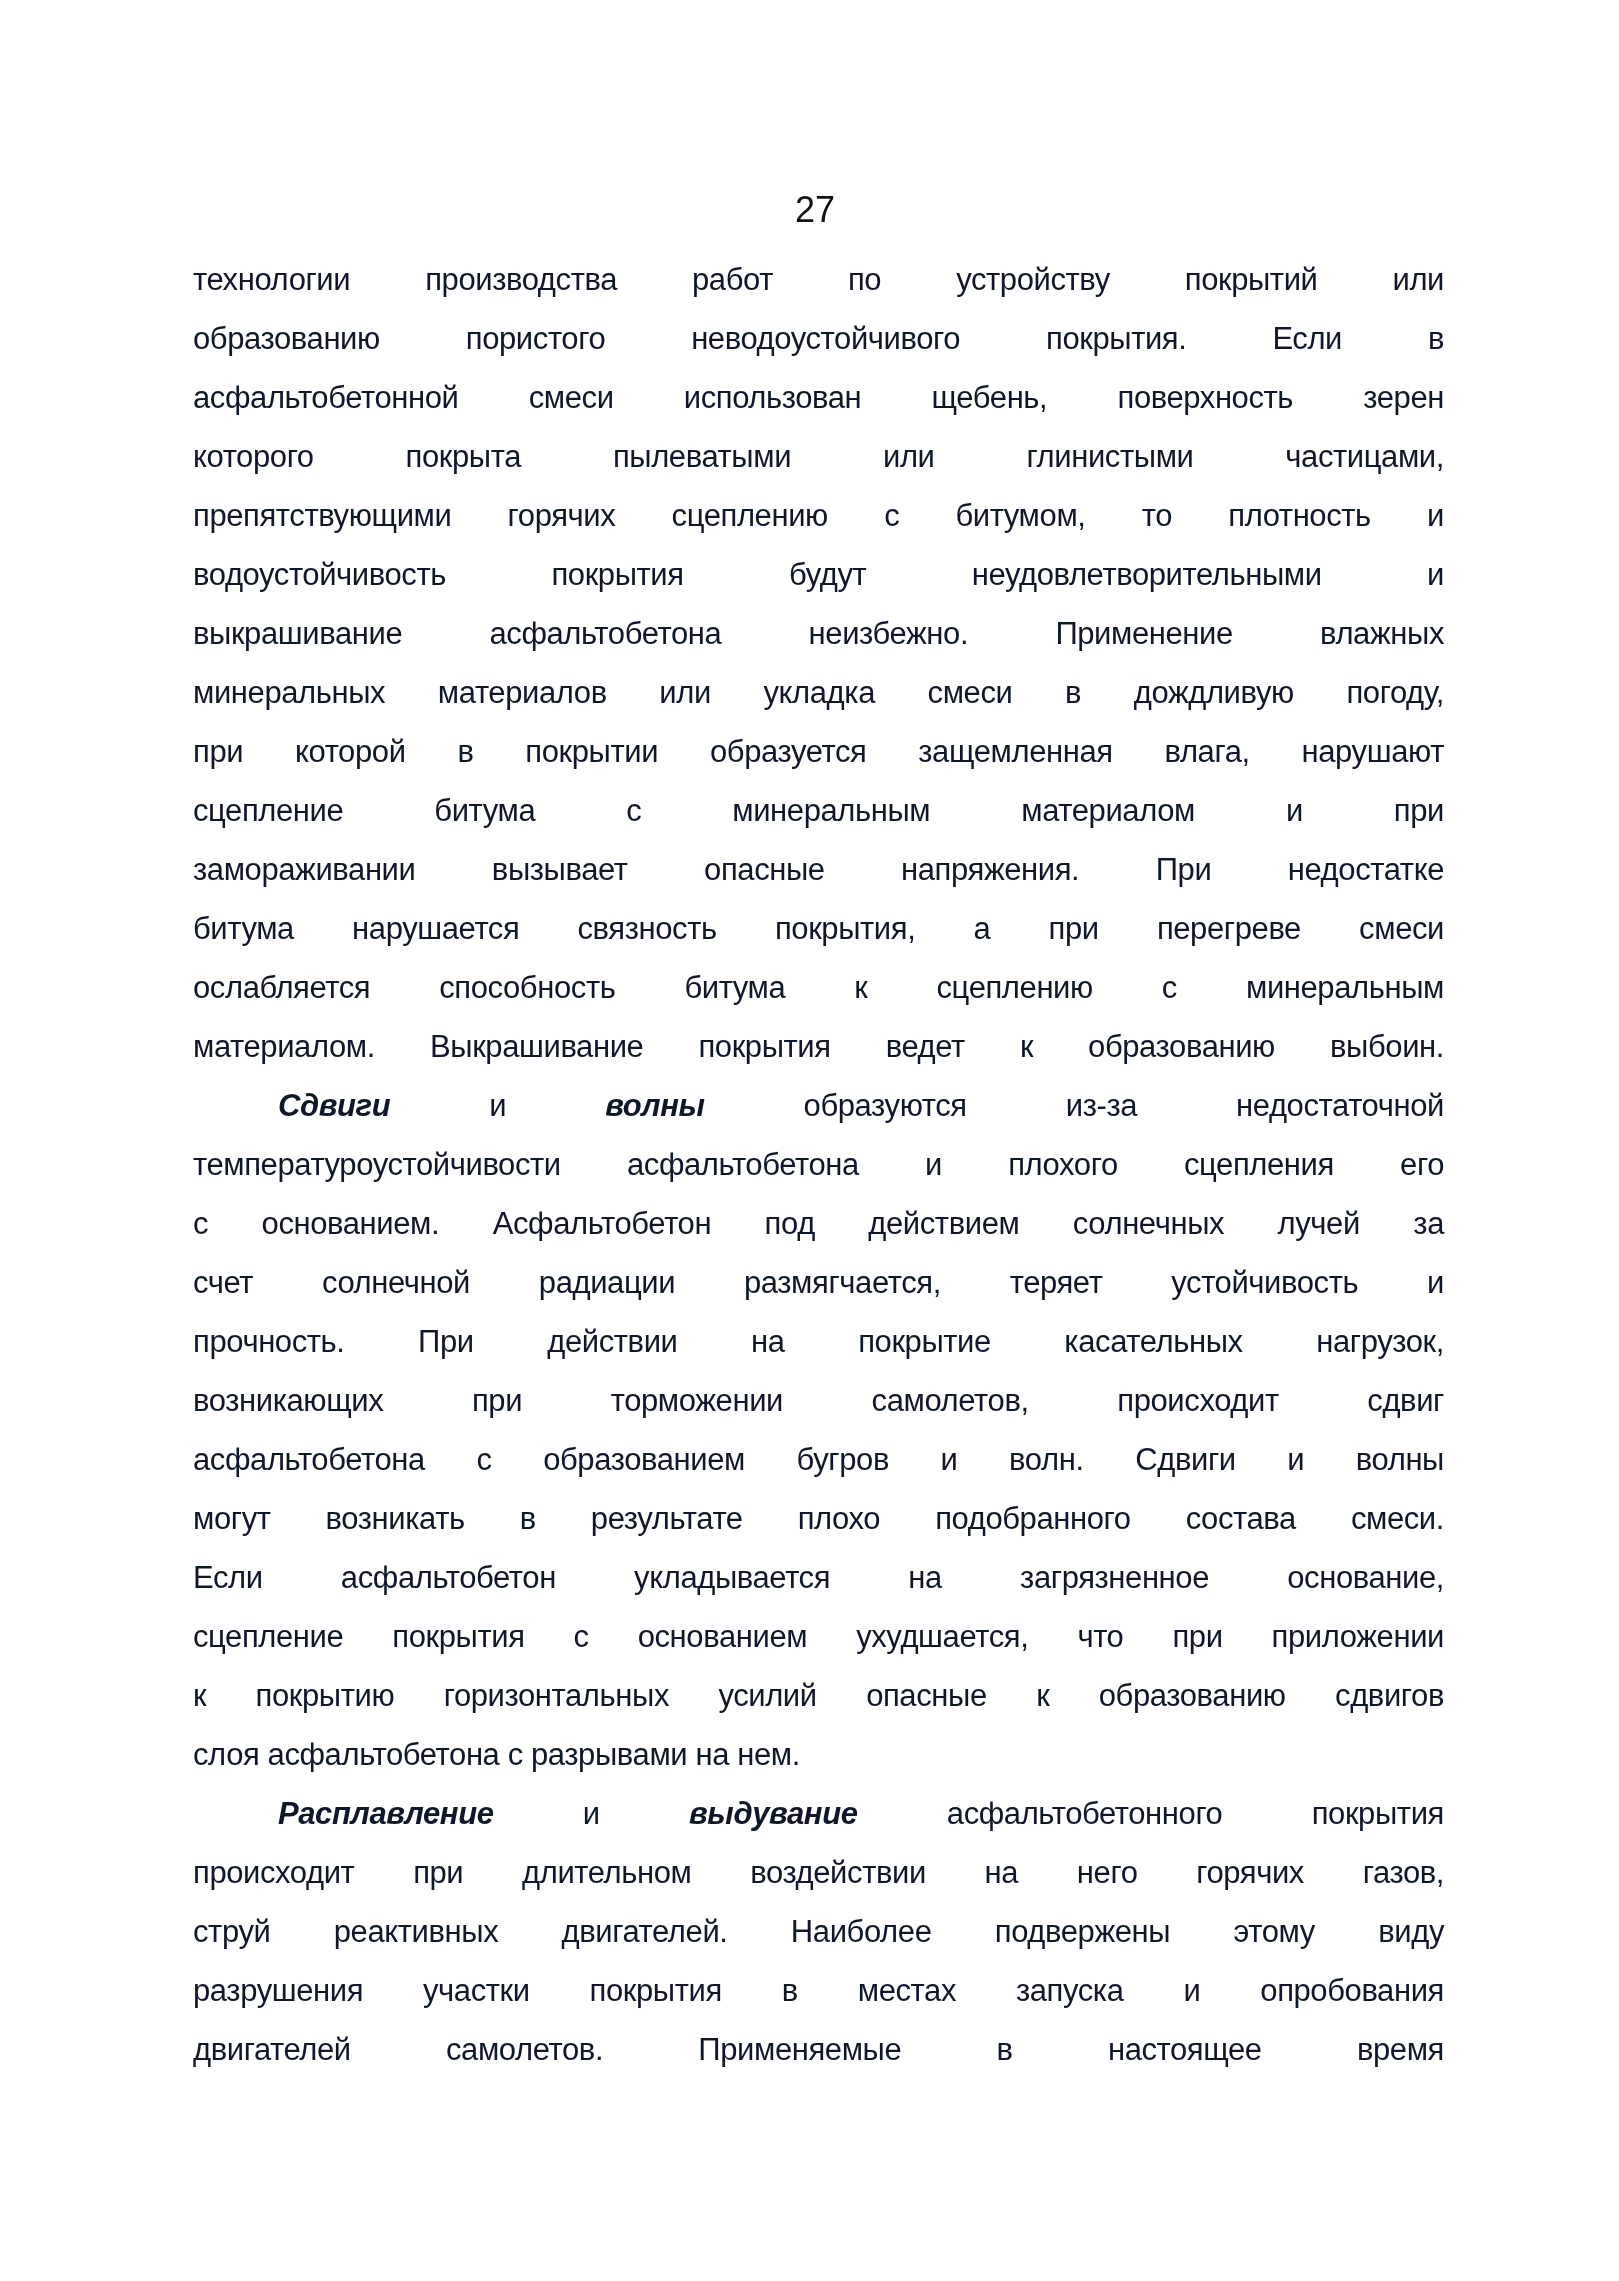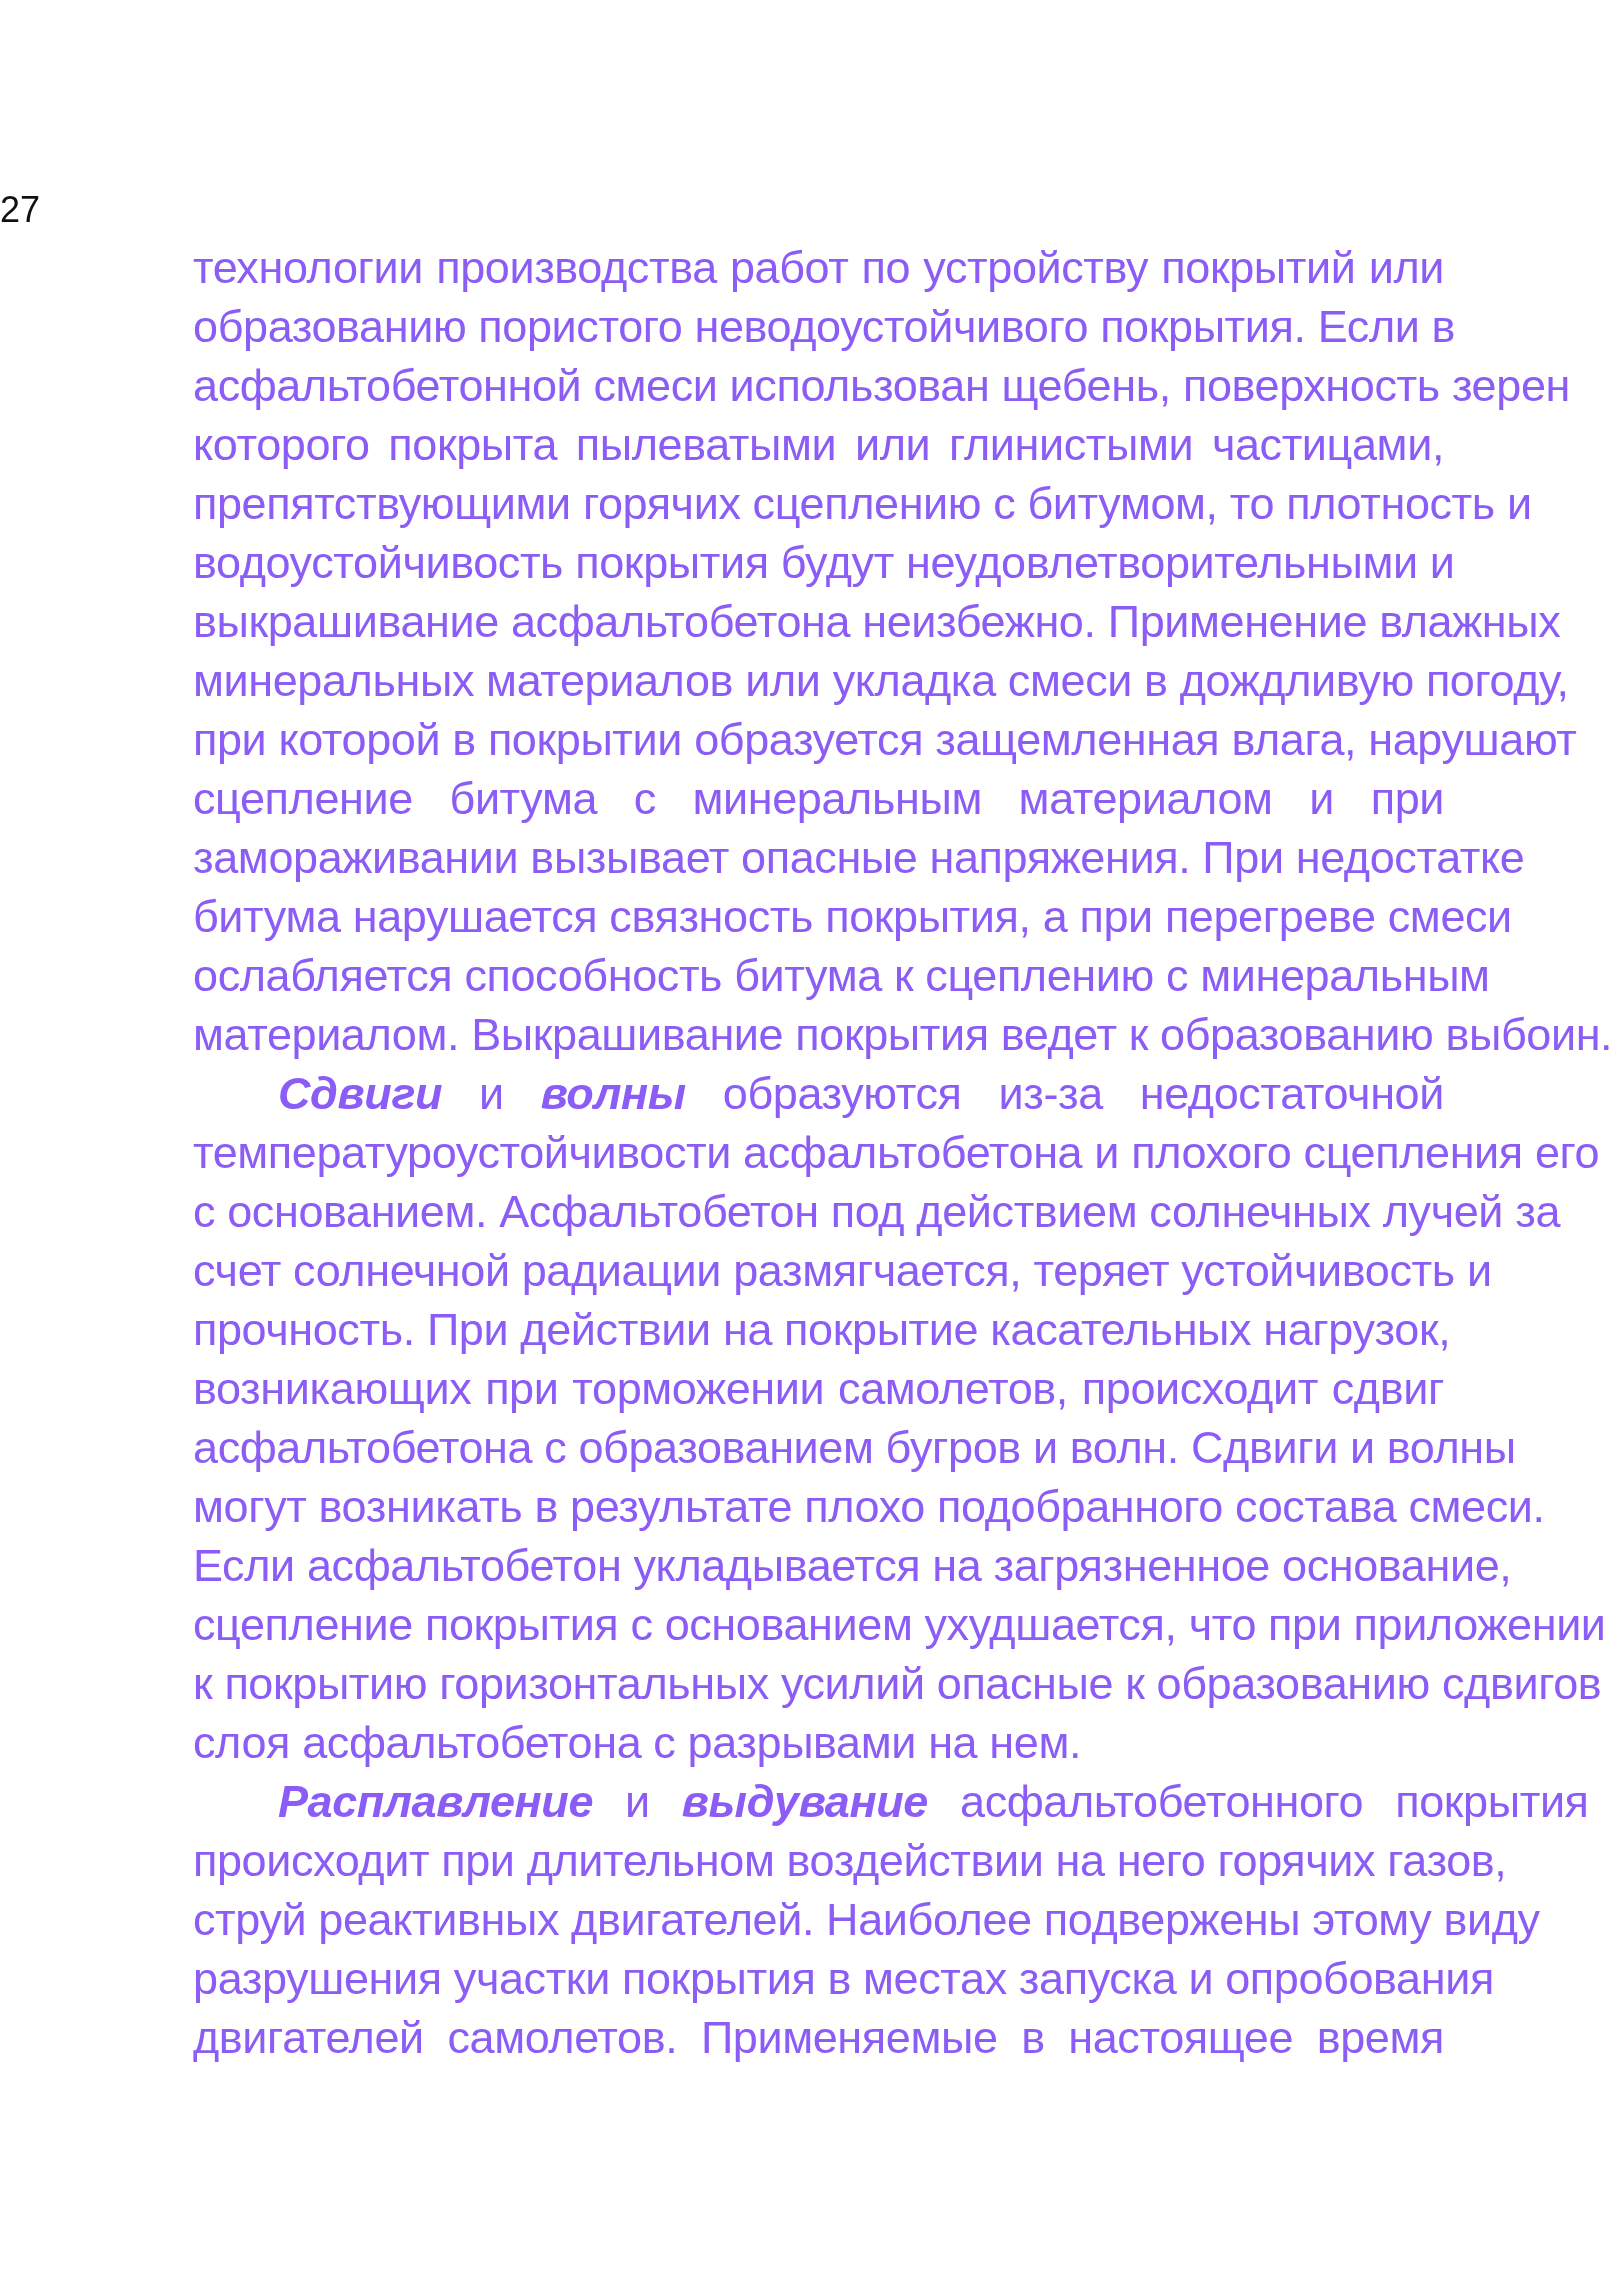--- a/index.html
+++ b/index.html
@@ -4,26 +4,26 @@
 <style>
   html, body { margin: 0; padding: 0; background: #ffffff; }
   body { width: 1619px; height: 2282px; position: relative; overflow: hidden; }
   .page {
     position: absolute; left: 0; top: 0; width: 1619px; height: 2282px;
     background: #ffffff; color: #111111;
     font-family: "Liberation Sans", sans-serif;
   }
   .page-number {
     position: absolute; top: 188px; left: 0; width: 1574px;
-    text-align: left; font-size: 36px; line-height: 44px; color: #111;
+    text-align: center; font-size: 36px; line-height: 44px; color: #111; padding-left: 28px;
   }
   .body-text {
-    position: absolute; left: 193px; top: 238px; width: 1251px;
-    font-size: 45px; line-height: 59px; text-align: justify;
-    letter-spacing: -0.4px; color: #8b5cf6;
+    position: absolute; left: 193px; top: 250px; width: 1251px;
+    font-size: 31px; line-height: 59px; text-align: justify;
+    letter-spacing: -0.4px; color: #0f172a;
   }
   .line { display: block; text-align: justify; text-align-last: justify; white-space: nowrap; height: 59px; }
   .line.last { text-align-last: left; }
   .para { display: block; }
   .line .em { font-weight: bold; font-style: italic; }
   .line.indent { padding-left: 85px; }
   .flex { display: flex; justify-content: space-between; gap: 32px; }
 </style>
 </head>
 <body>

